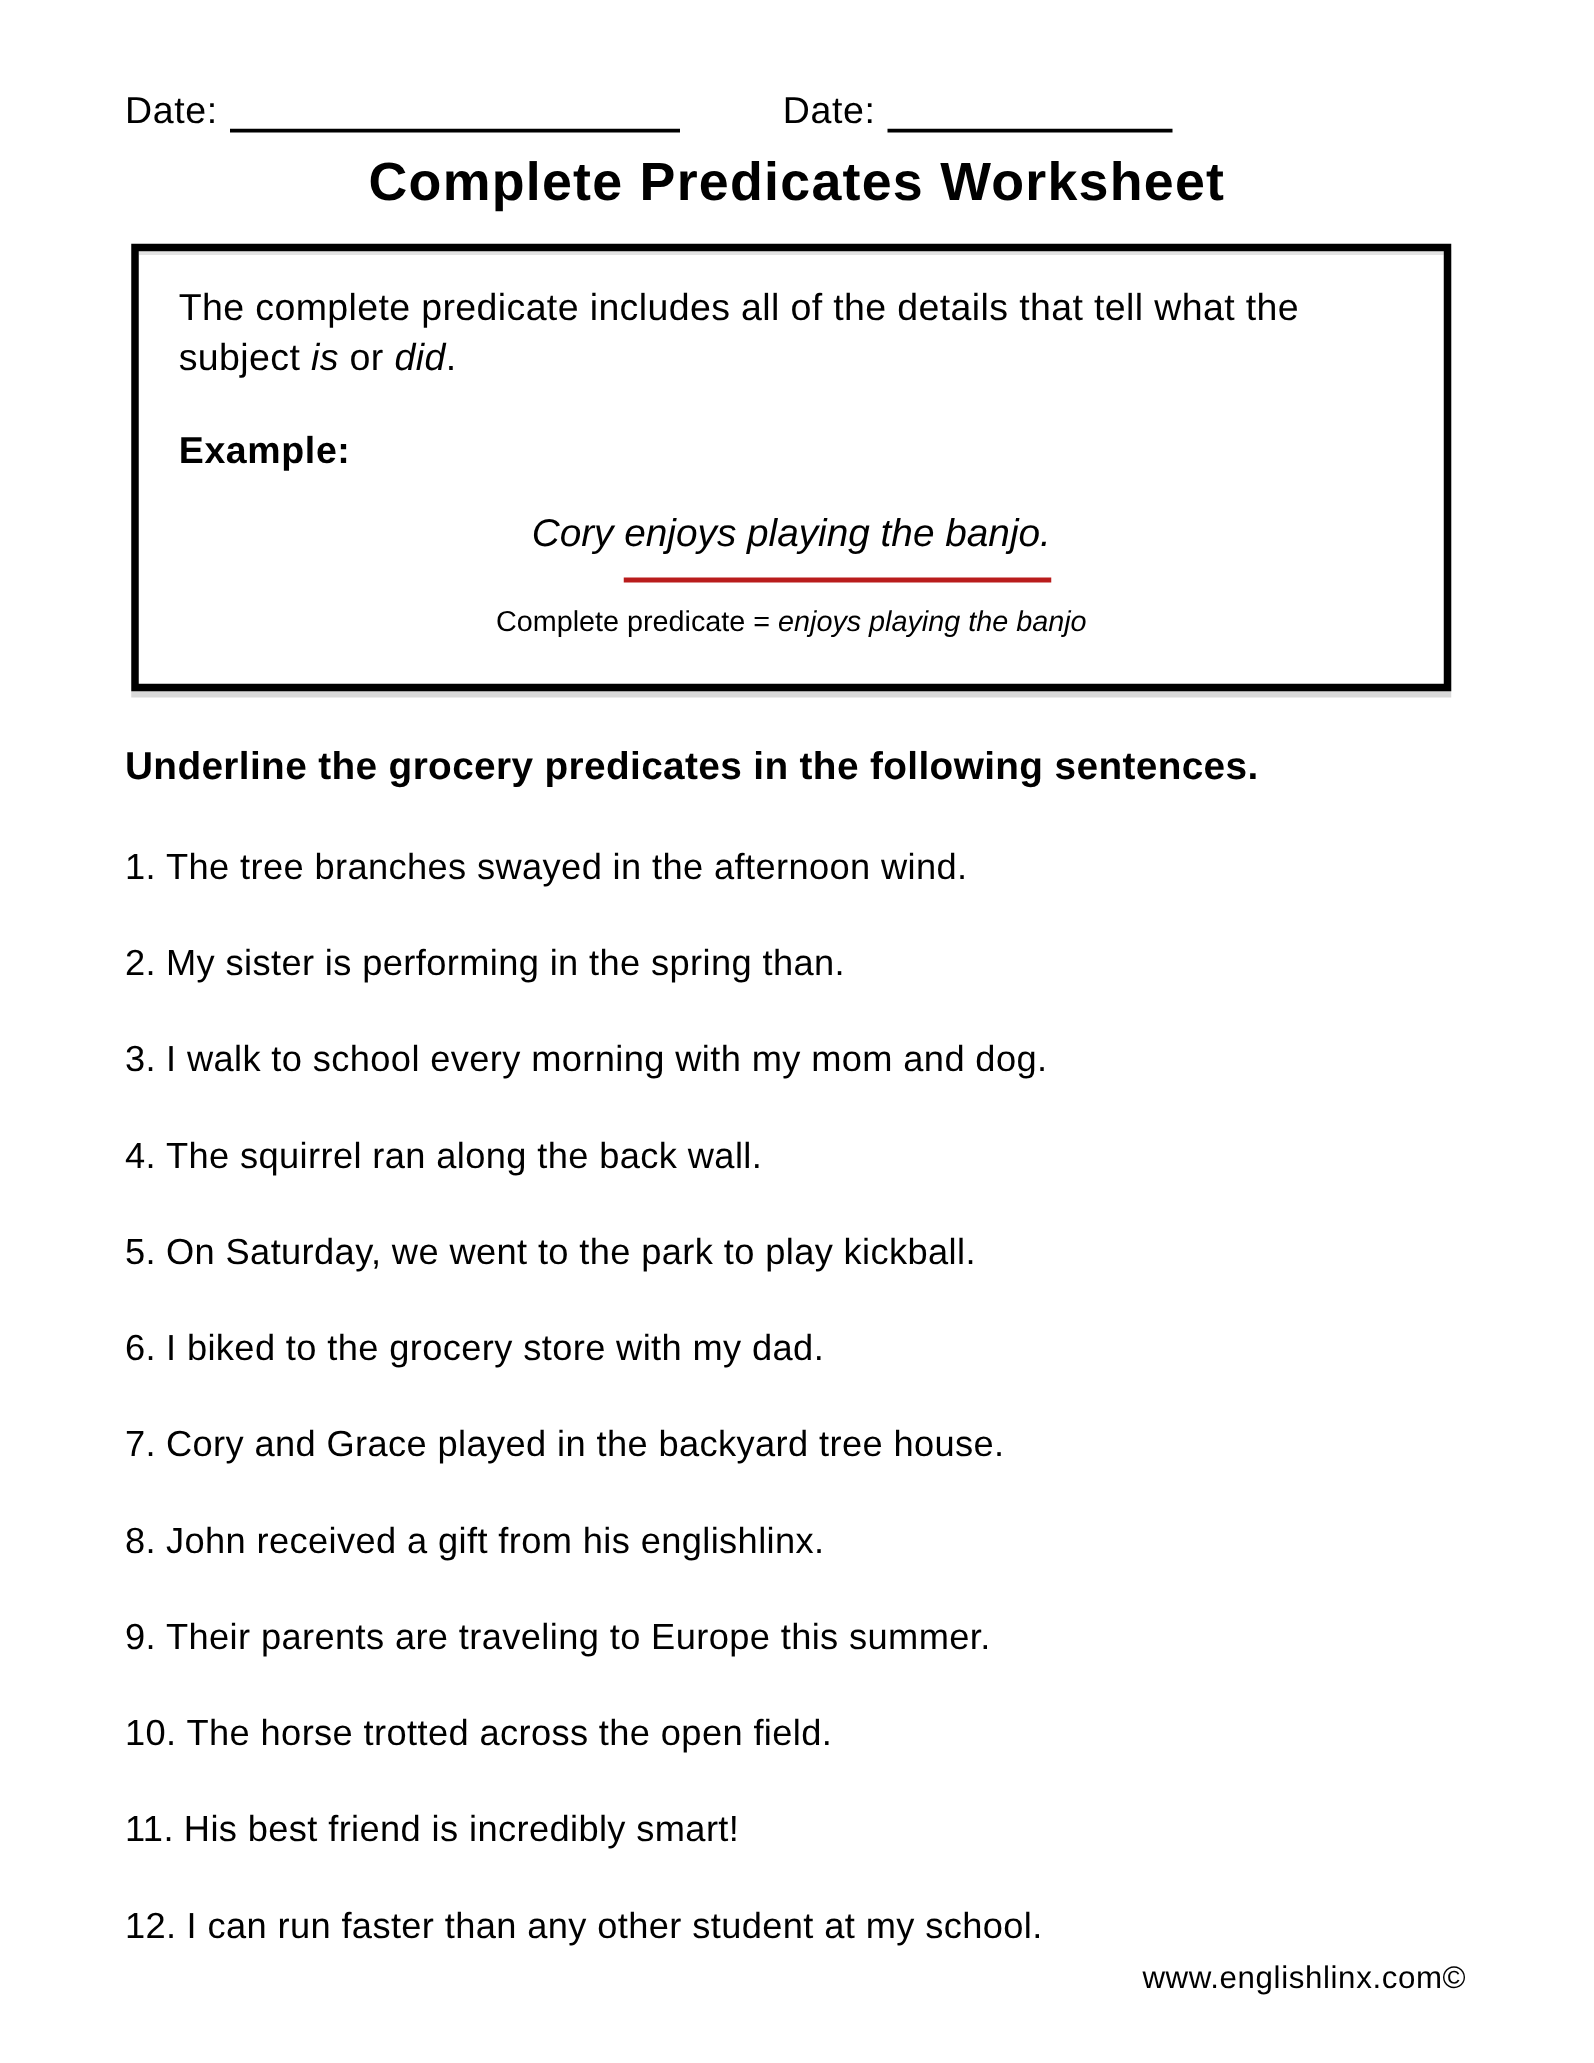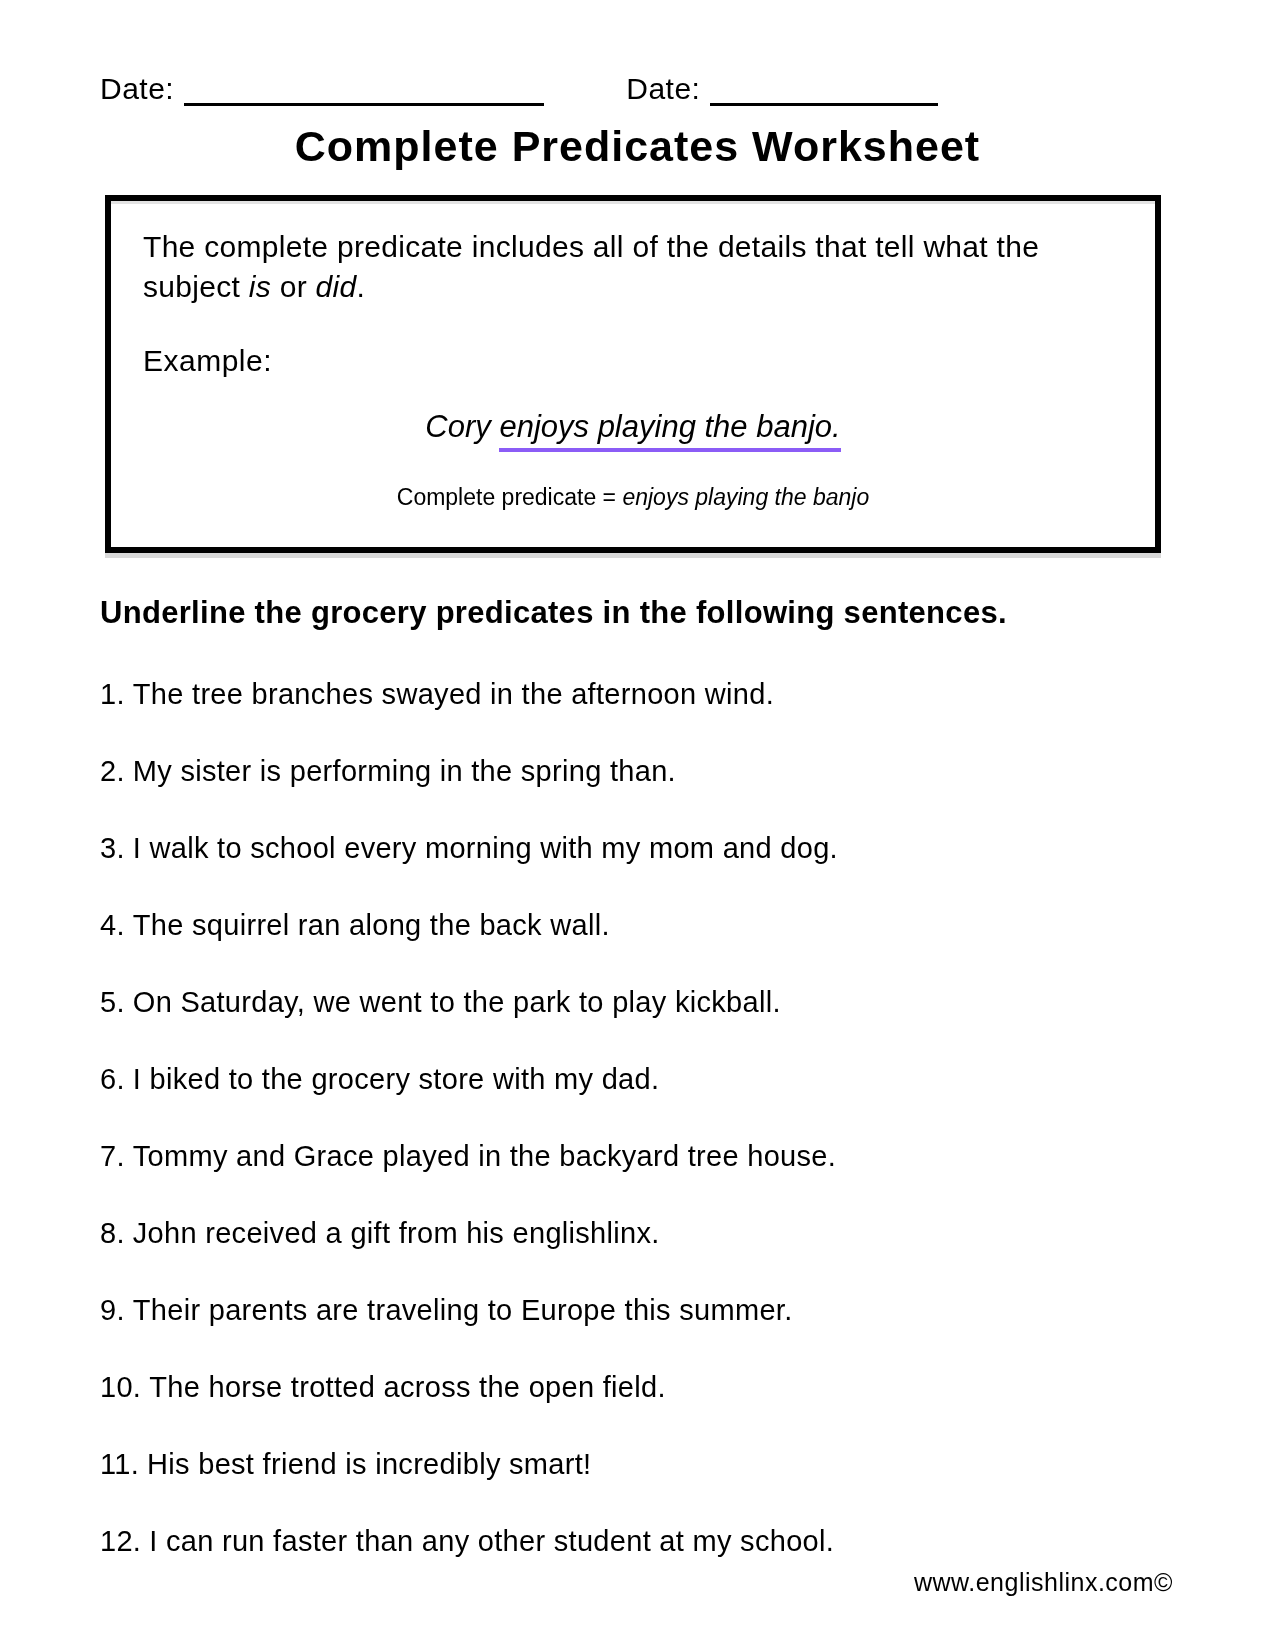--- a/index.html
+++ b/index.html
@@ -52,33 +52,33 @@
     width: 1056px;
     border: 6px solid #000;
     box-shadow: 0 5px 0 #d9d9d9, inset 0 3px 0 #e3e3e3;
     padding: 26px 32px 30px 32px;
     font-size: 30px;
     line-height: 40px;
   }
   .definition { letter-spacing: 0.3px; }
   .em { font-style: italic; }
   .example-label {
-    font-weight: normal;
+    font-weight: bold;
     margin-top: 34px;
     letter-spacing: 0.5px;
   }
   .example-sentence {
     text-align: center;
     font-style: italic;
     margin-top: 26px;
     font-size: 31px;
   }
   .underlined-predicate {
-    border-bottom: 4px solid #8b5cf6;
-    padding-bottom: 4px;
+    border-bottom: 4px solid #b91c1c;
+    padding-bottom: 18px;
   }
   .answer-line {
     text-align: center;
     margin-top: 30px;
     font-size: 23px;
   }
 
   
   .instructions {
     margin: 42px 100px 0 100px;
@@ -139,21 +139,21 @@
 
   <div class="instructions">Underline the grocery predicates in the following sentences.</div>
 
   <div class="sentence-list">
     <div class="sentence"><span class="num">1.</span><span>The tree branches swayed in the afternoon wind.</span></div>
     <div class="sentence"><span class="num">2.</span><span>My sister is performing in the spring than.</span></div>
     <div class="sentence"><span class="num">3.</span><span>I walk to school every morning with my mom and dog.</span></div>
     <div class="sentence"><span class="num">4.</span><span>The squirrel ran along the back wall.</span></div>
     <div class="sentence"><span class="num">5.</span><span>On Saturday, we went to the park to play kickball.</span></div>
     <div class="sentence"><span class="num">6.</span><span>I biked to the grocery store with my dad.</span></div>
-    <div class="sentence"><span class="num">7.</span><span>Tommy and Grace played in the backyard tree house.</span></div>
+    <div class="sentence"><span class="num">7.</span><span>Cory and Grace played in the backyard tree house.</span></div>
     <div class="sentence"><span class="num">8.</span><span>John received a gift from his englishlinx.</span></div>
     <div class="sentence"><span class="num">9.</span><span>Their parents are traveling to Europe this summer.</span></div>
     <div class="sentence"><span class="num">10.</span><span>The horse trotted across the open field.</span></div>
     <div class="sentence"><span class="num">11.</span><span>His best friend is incredibly smart!</span></div>
     <div class="sentence"><span class="num">12.</span><span>I can run faster than any other student at my school.</span></div>
   </div>
 
   <div class="footer">www.englishlinx.com©</div>
 
 </div>

